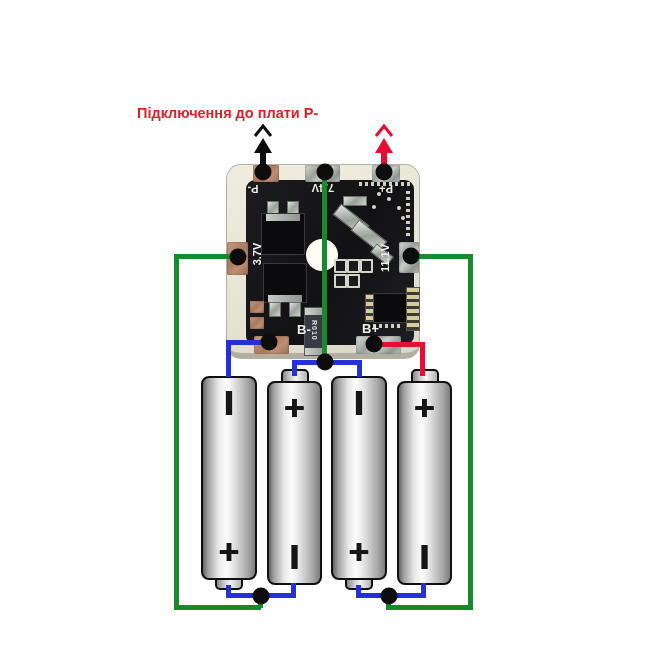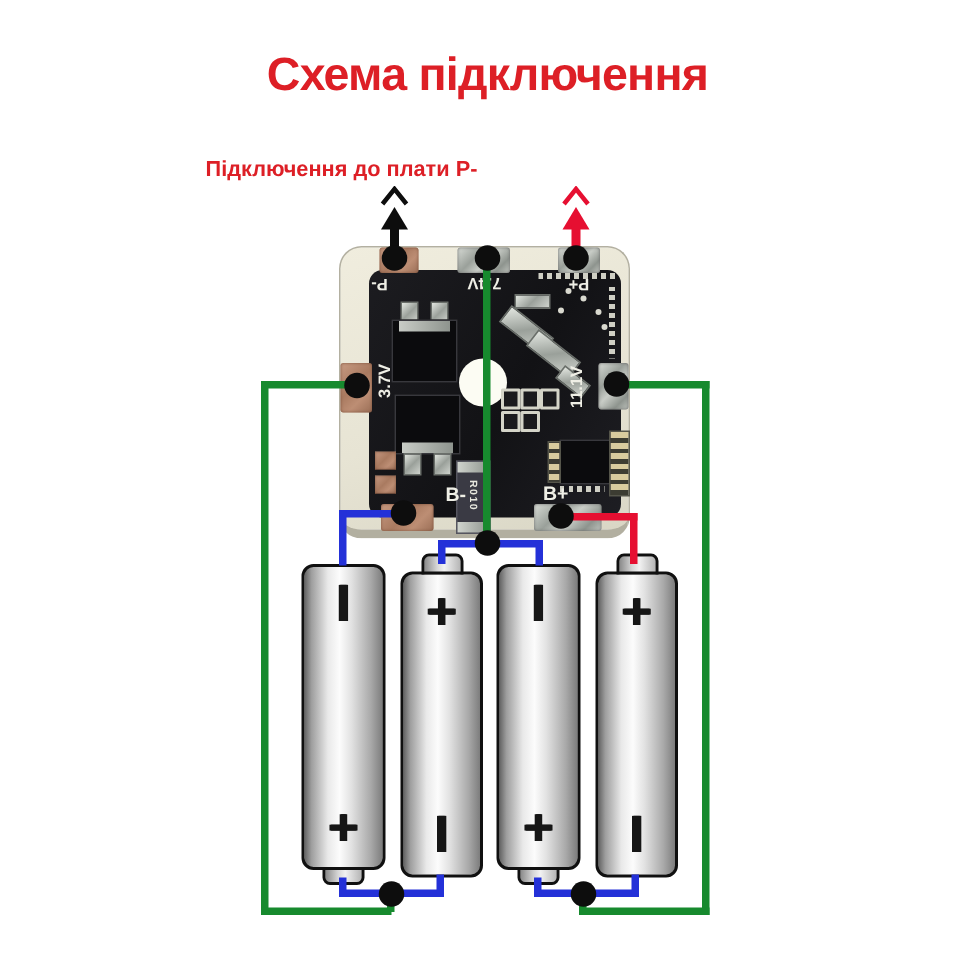--- a/index.html
+++ b/index.html
@@ -46,21 +46,20 @@
   .sym{position:absolute;left:0;right:0;text-align:center;font-weight:bold;font-size:35px;color:#161616;line-height:1;
        text-shadow:0.6px 0 0 #161616,-0.6px 0 0 #161616;}
   .sym-top{top:7px;} .sym-bot{bottom:9px;}
   .rlabel{position:absolute;color:#e8e8df;font-weight:bold;font-size:7px;writing-mode:vertical-rl;letter-spacing:1px;}
 </style>
 </head>
 <body>
 
 <div id="stage">
 
-  <div class="abs title">Схема підключення</div>
 
   <div class="abs ann" style="left:137px;">Підключення до плати P-</div>
 
   <div>
     <svg class="abs" style="left:253px;top:124px;" width="20" height="14" viewBox="0 0 20 14">
       <path d="M2 12 L10 2 L18 12" fill="none" stroke="#0d0d0d" stroke-width="3"></path>
     </svg>
     <div class="abs tri" style="left:254px;top:138px;border-bottom:15px solid #0d0d0d;"></div>
     <div class="abs shaft blackw" style="left:260px;top:150px;height:24px;"></div>
   </div>

